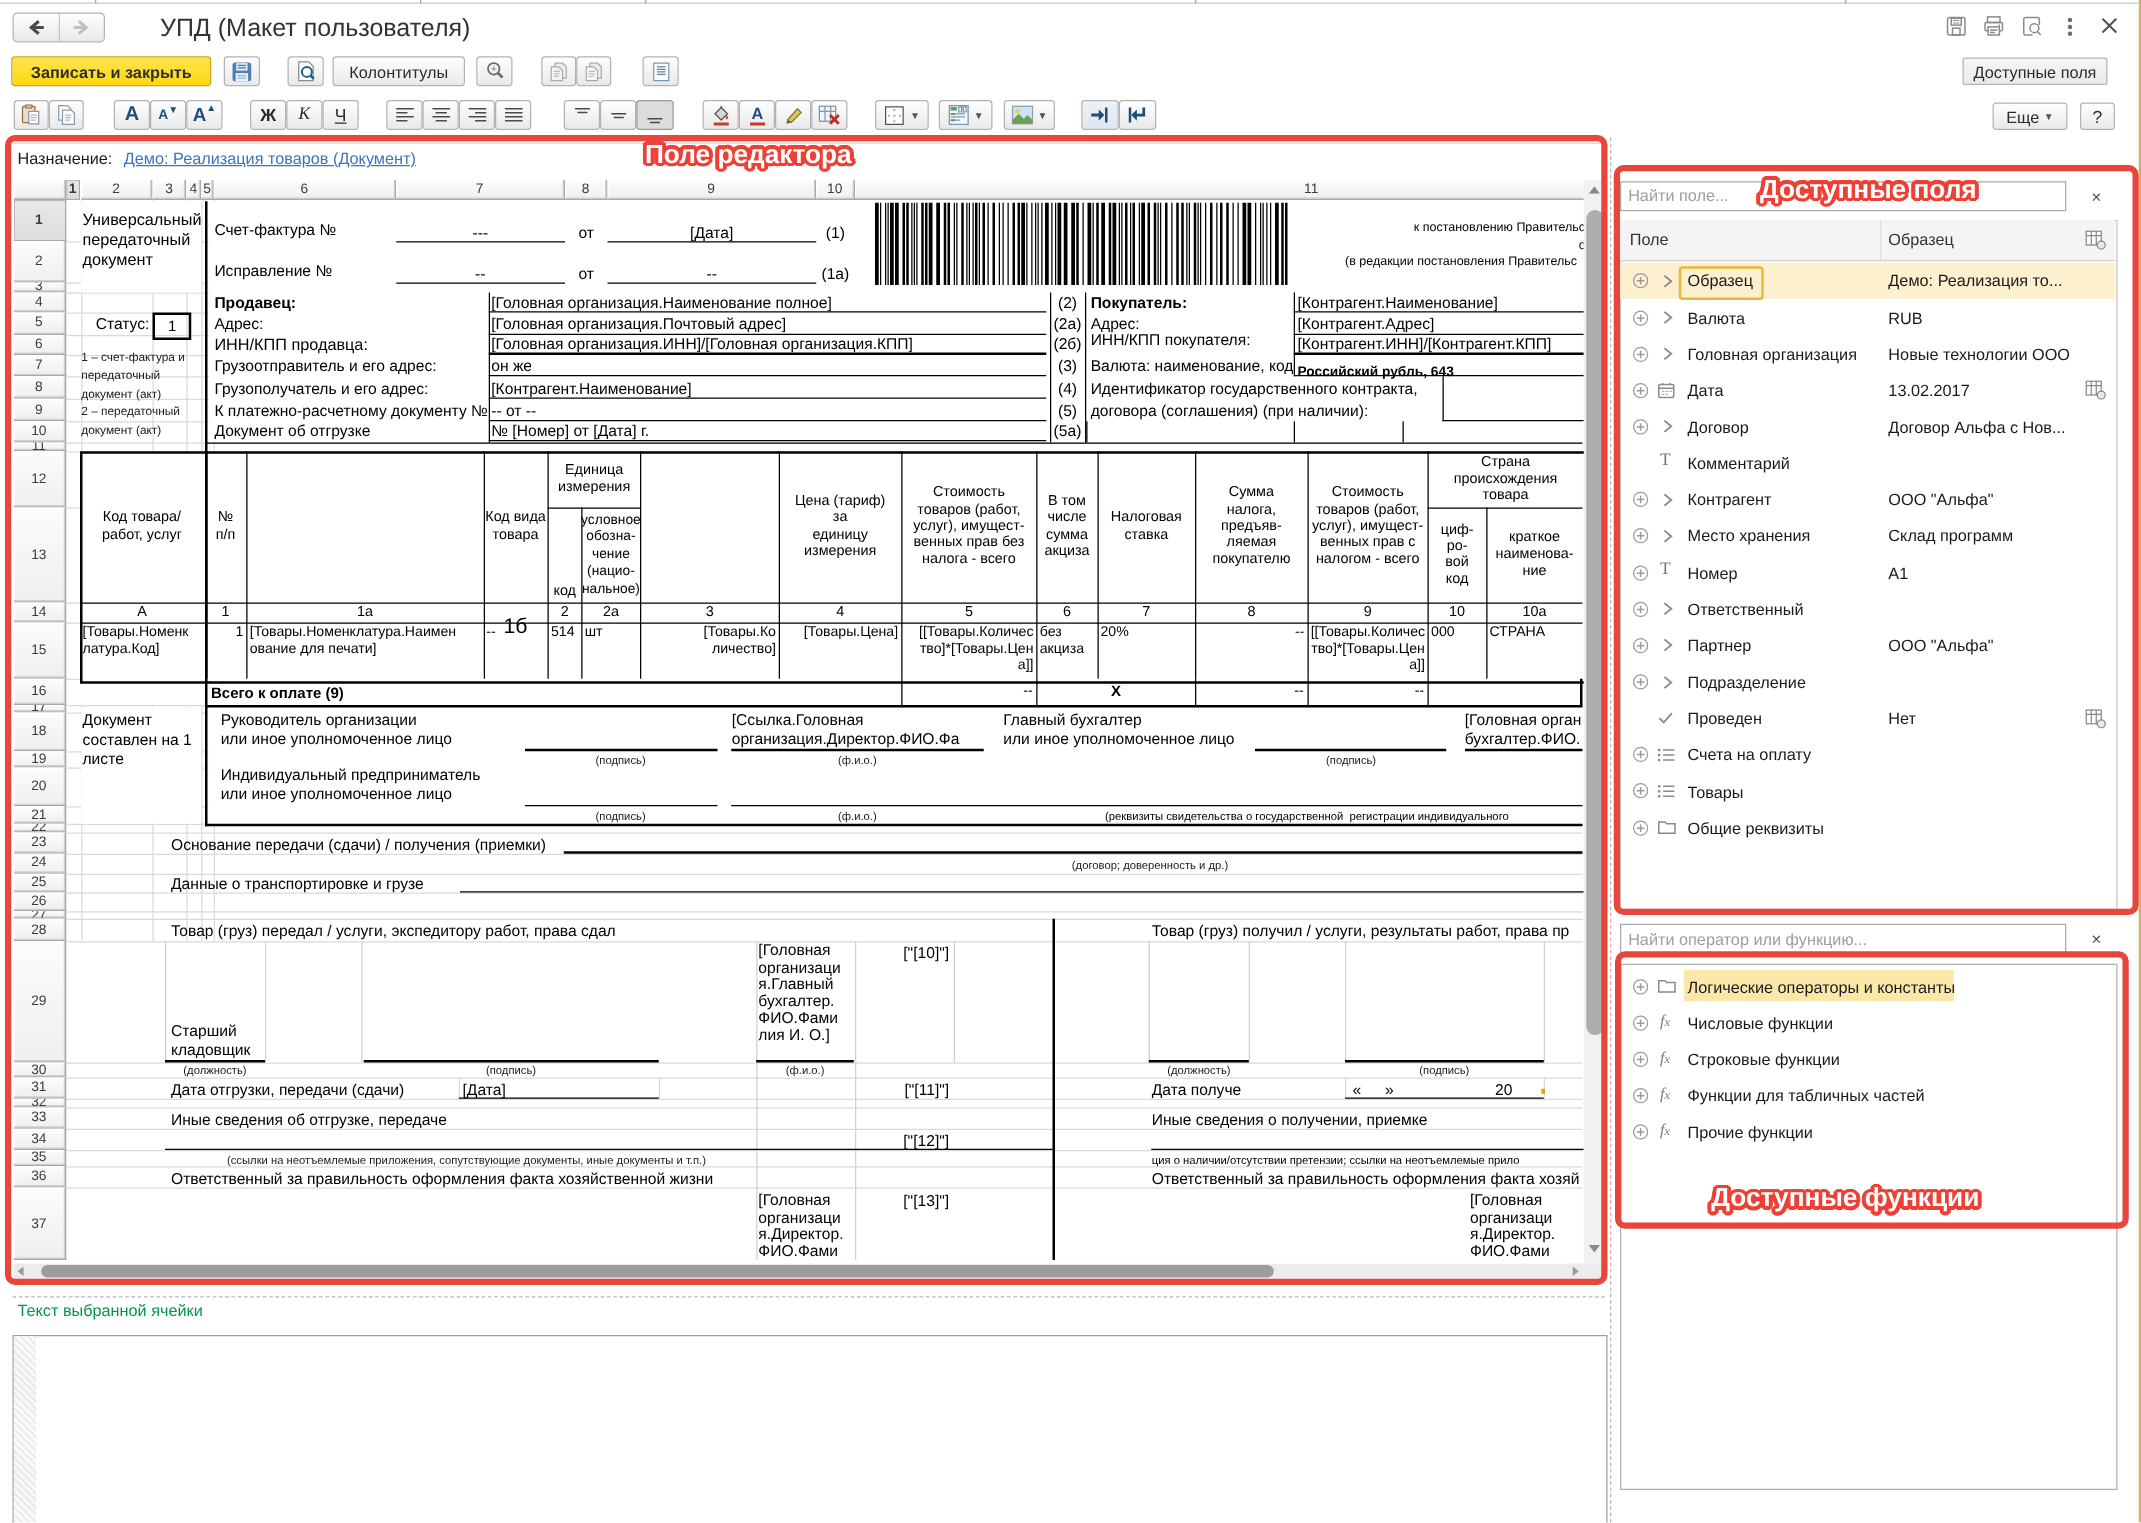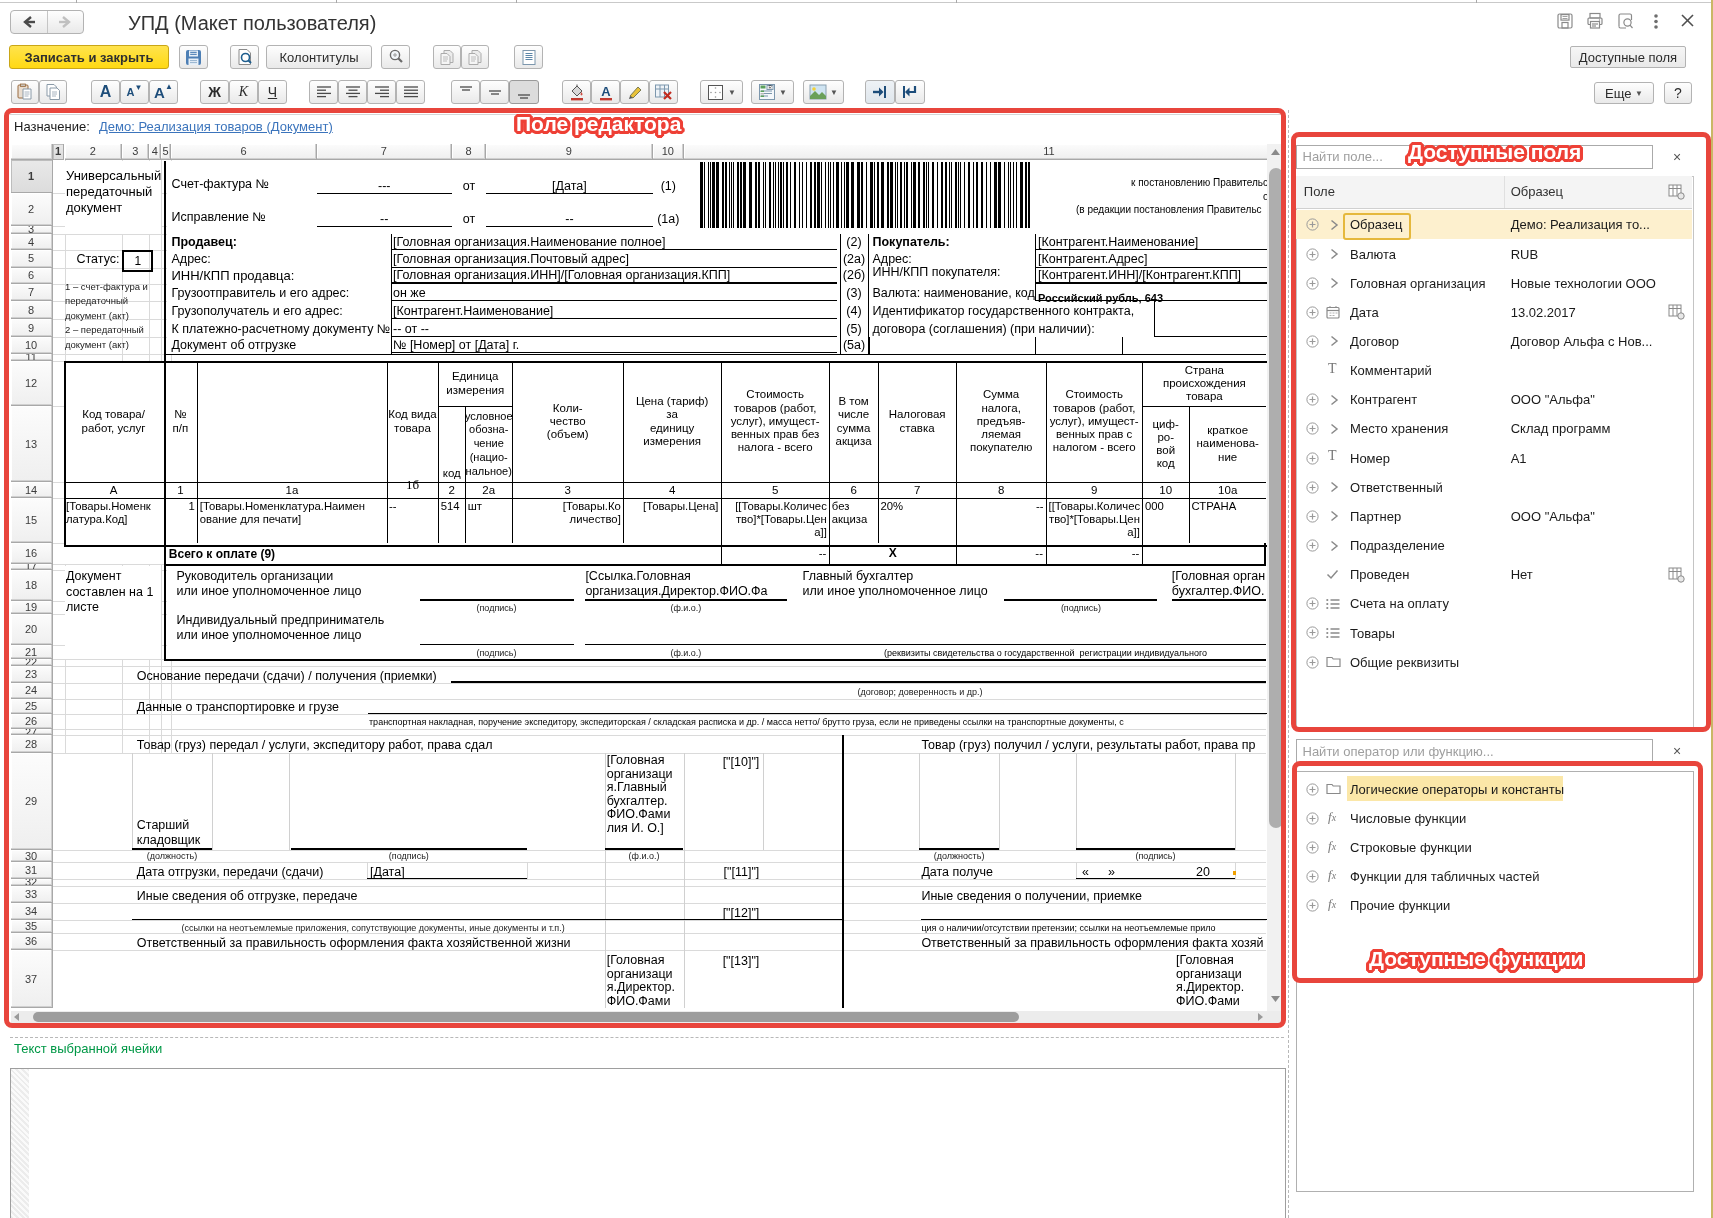--- a/index.html
+++ b/index.html
@@ -605,34 +605,33 @@
       <div style="position:absolute;left:956.3px;top:543.0px;width:1.0px;height:20.5px;background:#000"></div>
       <div style="position:absolute;left:1046.0px;top:543.0px;width:1.0px;height:20.5px;background:#000"></div>
       <div style="position:absolute;left:1142.4px;top:543.0px;width:1.0px;height:20.5px;background:#000"></div>
       <div style="position:absolute;left:1264.4px;top:543.0px;width:2.0px;height:20.5px;background:#000"></div>
       <div class="cell mid" style="left:63.5px;top:361.0px;width:100.1px;height:121.0px;font-size:11.5px;line-height:13.2px;">Код товара/<br>работ, услуг</div>
       <div class="cell mid" style="left:163.6px;top:361.0px;width:33.7px;height:121.0px;font-size:11.5px;line-height:13.2px;">№<br>п/п</div>
       <div class="cell mid" style="left:386.6px;top:361.0px;width:51.7px;height:121.0px;font-size:11.5px;line-height:13.2px;">Код вида<br>товара</div>
       <div class="cell mid" style="left:438.3px;top:361.0px;width:73.9px;height:45.0px;font-size:11.5px;line-height:13.2px;">Единица<br>измерения</div>
       <div class="cell" style="left:438.3px;top:406px;width:27.0px;height:76px;font-size:11.5px;display:flex;align-items:flex-end;justify-content:center;padding-bottom:2px;box-sizing:border-box;">код</div>
       <div class="cell mid" style="left:465.3px;top:406px;width:46.9px;height:76px;font-size:11px;line-height:13.8px;">условное<br>обозна-<br>чение<br>(нацио-<br>нальное)</div>
-      <div class="cell mid" style="left:512.2px;top:361.0px;width:111.1px;height:121.0px;font-size:11.5px;line-height:13.2px;">Коли-<br>чество<br>(объем)</div>
       <div class="cell mid" style="left:623.3px;top:361.0px;width:97.7px;height:121.0px;font-size:11.5px;line-height:13.2px;">Цена (тариф)<br>за<br>единицу<br>измерения</div>
       <div class="cell mid" style="left:721.0px;top:361.0px;width:108.3px;height:121.0px;font-size:11.5px;line-height:13.2px;">Стоимость<br>товаров (работ,<br>услуг), имущест-<br>венных прав без<br>налога - всего</div>
       <div class="cell mid" style="left:829.3px;top:361.0px;width:48.6px;height:121.0px;font-size:11.5px;line-height:13.2px;">В том<br>числе<br>сумма<br>акциза</div>
       <div class="cell mid" style="left:877.9px;top:361.0px;width:78.4px;height:121.0px;font-size:11.5px;line-height:13.2px;">Налоговая<br>ставка</div>
       <div class="cell mid" style="left:956.3px;top:361.0px;width:89.7px;height:121.0px;font-size:11.5px;line-height:13.2px;">Сумма<br>налога,<br>предъяв-<br>ляемая<br>покупателю</div>
       <div class="cell mid" style="left:1046.0px;top:361.0px;width:96.4px;height:121.0px;font-size:11.5px;line-height:13.2px;">Стоимость<br>товаров (работ,<br>услуг), имущест-<br>венных прав с<br>налогом - всего</div>
       <div class="cell mid" style="left:1142.4px;top:361.0px;width:124.0px;height:45.0px;font-size:11.5px;line-height:13.2px;">Страна<br>происхождения<br>товара</div>
       <div class="cell mid" style="left:1142.4px;top:406px;width:46.6px;height:76px;font-size:11.5px;line-height:13.2px;">циф-<br>ро-<br>вой<br>код</div>
       <div class="cell mid" style="left:1189.0px;top:406px;width:77.4px;height:76px;font-size:11.5px;line-height:13.2px;">краткое<br>наименова-<br>ние</div>
       <div class="cell mid" style="left:63.5px;top:482px;width:100.1px;height:16px;font-size:11.5px;line-height:13px;">А</div>
       <div class="cell mid" style="left:163.6px;top:482px;width:33.7px;height:16px;font-size:11.5px;line-height:13px;">1</div>
       <div class="cell mid" style="left:197.3px;top:482px;width:189.3px;height:16px;font-size:11.5px;line-height:13px;">1а</div>
-      <div class="cell mid" style="left:386.6px;top:476px;width:51.7px;height:16px;font-size:13px;line-height:13px;font-family:Liberation Serif, serif;">1б</div>
+      <div class="cell mid" style="left:386.6px;top:492px;width:51.7px;height:16px;font-size:17px;line-height:13px;">1б</div>
       <div class="cell mid" style="left:438.3px;top:482px;width:27.0px;height:16px;font-size:11.5px;line-height:13px;">2</div>
       <div class="cell mid" style="left:465.3px;top:482px;width:46.9px;height:16px;font-size:11.5px;line-height:13px;">2а</div>
       <div class="cell mid" style="left:512.2px;top:482px;width:111.1px;height:16px;font-size:11.5px;line-height:13px;">3</div>
       <div class="cell mid" style="left:623.3px;top:482px;width:97.7px;height:16px;font-size:11.5px;line-height:13px;">4</div>
       <div class="cell mid" style="left:721.0px;top:482px;width:108.3px;height:16px;font-size:11.5px;line-height:13px;">5</div>
       <div class="cell mid" style="left:829.3px;top:482px;width:48.6px;height:16px;font-size:11.5px;line-height:13px;">6</div>
       <div class="cell mid" style="left:877.9px;top:482px;width:78.4px;height:16px;font-size:11.5px;line-height:13px;">7</div>
       <div class="cell mid" style="left:956.3px;top:482px;width:89.7px;height:16px;font-size:11.5px;line-height:13px;">8</div>
       <div class="cell mid" style="left:1046.0px;top:482px;width:96.4px;height:16px;font-size:11.5px;line-height:13px;">9</div>
       <div class="cell mid" style="left:1142.4px;top:482px;width:46.6px;height:16px;font-size:11.5px;line-height:13px;">10</div>
@@ -713,21 +712,20 @@
       <div style="position:absolute;left:420.0px;top:643.8px;width:153.5px;height:1.4px;background:#000"></div>
       <div style="position:absolute;left:585.4px;top:643.8px;width:681.1px;height:1.4px;background:#000"></div>
       <div class="sm" style="position:absolute;white-space:nowrap;left:420.0px;top:647.5px;font-size:9px;width:153px;text-align:center;">(подпись)</div>
       <div class="sm" style="position:absolute;white-space:nowrap;left:585.4px;top:647.5px;font-size:9px;width:201px;text-align:center;">(ф.и.о.)</div>
       <div style="position:absolute;left:884px;top:647.5px;width:382.5px;height:12px;overflow:hidden;font-size:9px;white-space:nowrap;">(реквизиты свидетельства о государственной&nbsp; регистрации индивидуального</div>
       <div style="position:absolute;white-space:nowrap;left:136.8px;top:668.5px;font-size:12.5px;">Основание передачи (сдачи) / получения (приемки)</div>
       <div style="position:absolute;left:450.6px;top:681.4px;width:815.9px;height:1.4px;background:#000"></div>
       <div class="sm" style="position:absolute;white-space:nowrap;left:700.0px;top:686.5px;font-size:9px;width:440px;text-align:center;">(договор; доверенность и др.)</div>
       <div style="position:absolute;white-space:nowrap;left:136.8px;top:699.5px;font-size:12.5px;">Данные о транспортировке и грузе</div>
       <div style="position:absolute;left:368.0px;top:713.0px;width:898.5px;height:1.4px;background:#000"></div>
-      <div style="position:absolute;left:369px;top:716.5px;width:897.5px;height:12px;overflow:hidden;font-size:9px;white-space:nowrap;">транспортная накладная, поручение экспедитору, экспедиторская / складская расписка и др. / масса нетто/ брутто груза, если не приведены ссылки на транспортные документы, с</div>
       <div style="position:absolute;left:841.8px;top:735.0px;width:2.4px;height:273.0px;background:#000"></div>
       <div style="position:absolute;white-space:nowrap;left:136.8px;top:738.0px;font-size:12.5px;">Товар (груз) передал / услуги, экспедитору работ, права сдал</div>
       <div style="position:absolute;left:921.4px;top:738px;width:345.1px;height:14px;overflow:hidden;font-size:12.5px;white-space:nowrap;">Товар (груз) получил / услуги, результаты работ, права пр</div>
       <div style="position:absolute;left:131.7px;top:753.0px;width:1.0px;height:96.8px;background:#d0d0d0"></div>
       <div style="position:absolute;left:212.3px;top:753.0px;width:1.0px;height:96.8px;background:#d0d0d0"></div>
       <div style="position:absolute;left:288.8px;top:753.0px;width:1.0px;height:96.8px;background:#d0d0d0"></div>
       <div style="position:absolute;left:604.7px;top:753.0px;width:1.0px;height:96.8px;background:#d0d0d0"></div>
       <div style="position:absolute;left:683.5px;top:753.0px;width:1.0px;height:96.8px;background:#d0d0d0"></div>
       <div style="position:absolute;left:763.1px;top:753.0px;width:1.0px;height:96.8px;background:#d0d0d0"></div>
       <div style="position:absolute;left:367.1px;top:862.3px;width:1.0px;height:16.5px;background:#d8d8d8"></div>

